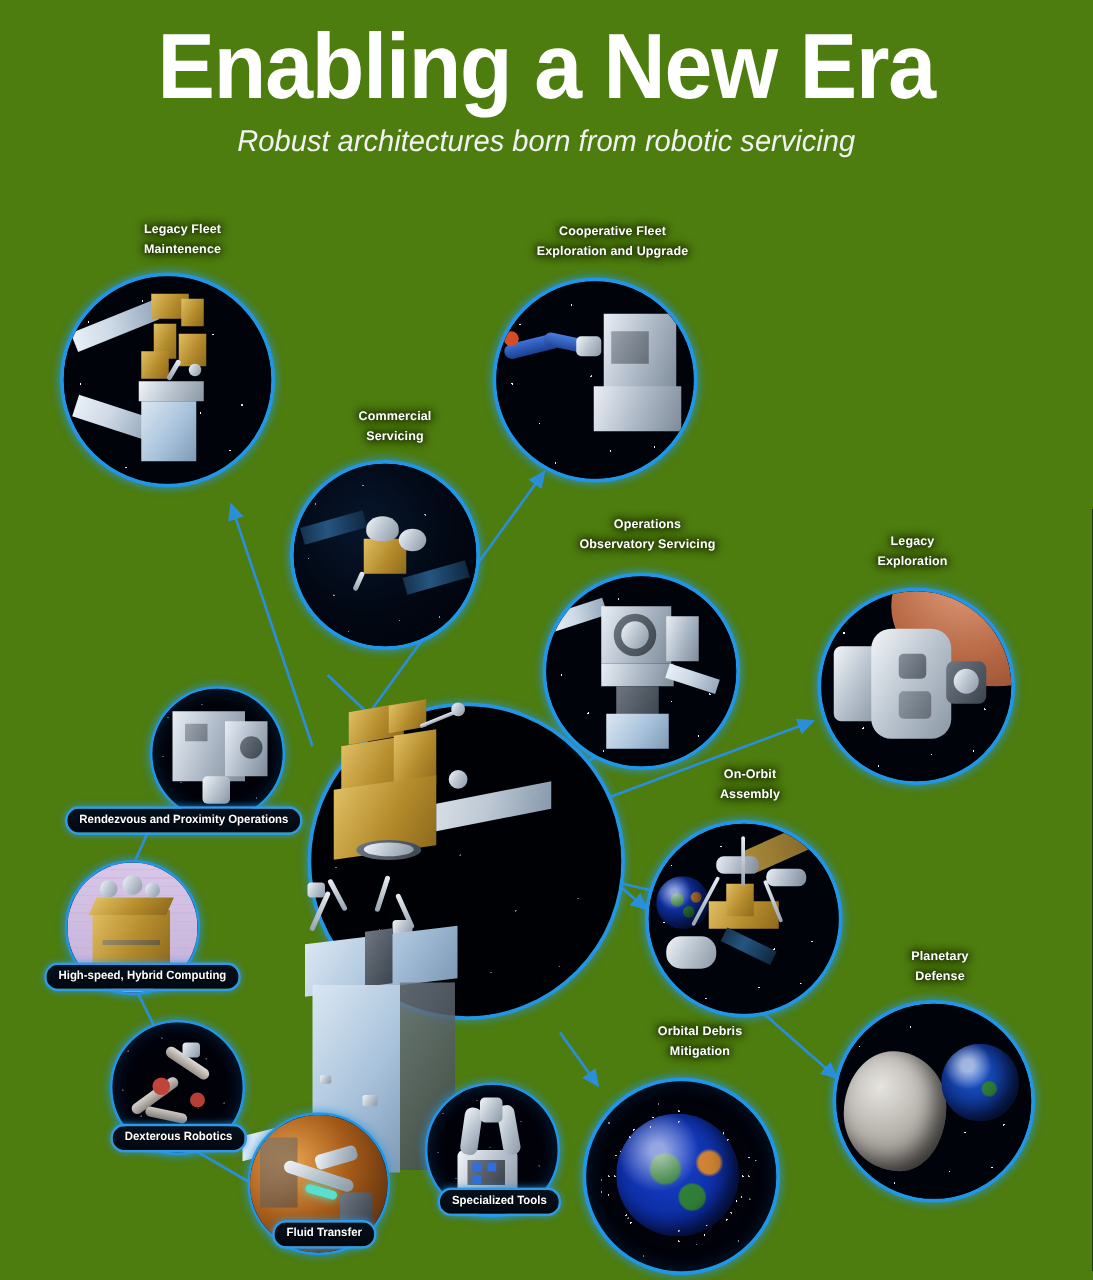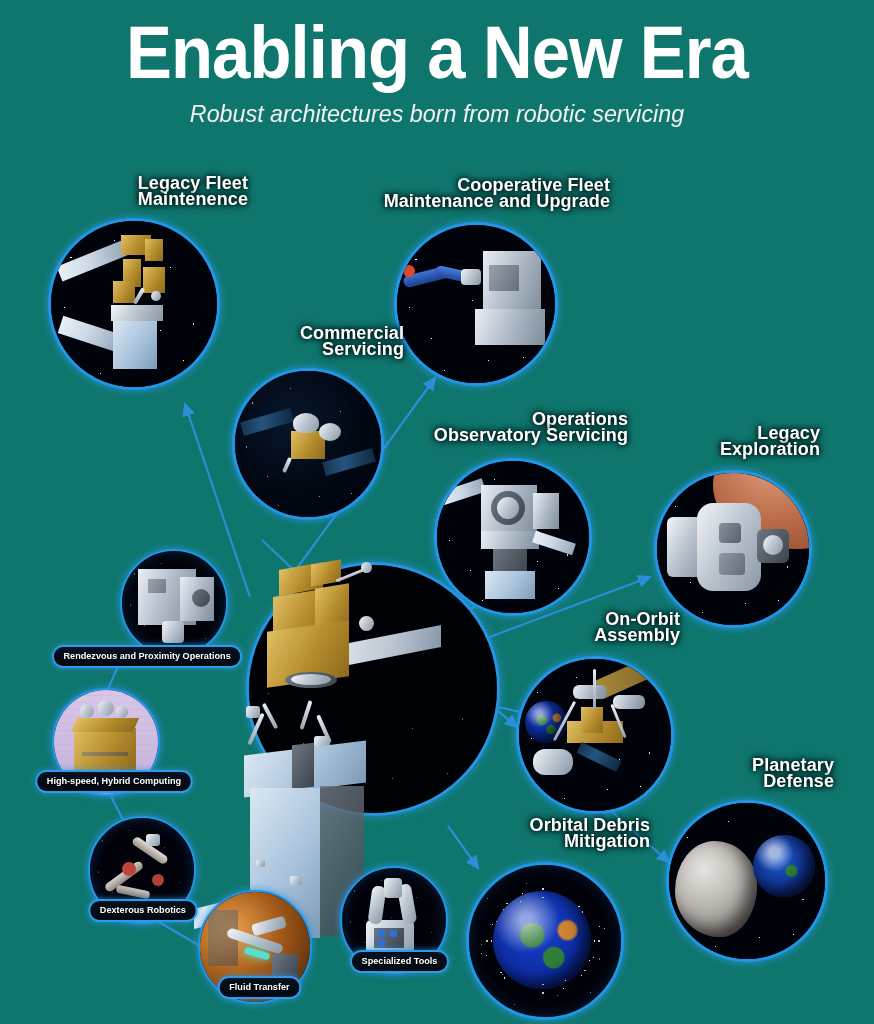--- a/index.html
+++ b/index.html
@@ -1,21 +1,21 @@
 <!DOCTYPE html>
 <html><head>
 <meta charset="utf-8">
 <title>Enabling a New Era</title>
 <style>
   html,body{margin:0;padding:0;background:#000;}
   body{
     font-family:"Liberation Sans", sans-serif;
     width:874px;height:1024px;overflow:hidden;position:relative;
   }
-  #stage{position:relative;width:874px;height:1024px;background:#0f766e;overflow:hidden;}
+  #stage{position:relative;width:874px;height:1024px;background:#4d7c0f;overflow:hidden;}
 
   
   .header{position:absolute;left:0;top:0;width:874px;text-align:center;}
   .title{
     font-size:74px;line-height:78px;font-weight:bold;color:#ffffff;
     letter-spacing:-1px;margin-top:14px;
     font-family:"Liberation Sans", sans-serif;
     transform:scaleX(0.93);
   }
   .subtitle{
@@ -32,22 +32,22 @@
   .bubble{
     position:absolute;border-radius:50%;
     border:3px solid #2196e6;
     box-shadow:0 0 7px 1px rgba(40,150,230,.75), inset 0 0 14px rgba(20,90,160,.55);
     overflow:hidden;background:#02030a;
   }
   .bubble.thin{border-width:2px;}
 
   
   .caption{
-    position:absolute;text-align:right;color:#ffffff;font-weight:bold;
-    font-size:18px;line-height:15.5px;letter-spacing:.1px;
+    position:absolute;text-align:center;color:#ffffff;font-weight:bold;
+    font-size:10px;line-height:15.5px;letter-spacing:.1px;
     text-shadow:0 0 5px #000,0 0 9px #000;
     white-space:pre-line;
   }
 
   
   .pill{
     position:absolute;
     border:2px solid #2e9ae8;border-radius:12px;
     background:linear-gradient(#06111f,#020810);
     color:#ffffff;font-weight:bold;font-size:9.5px;line-height:12px;
@@ -220,21 +220,21 @@
       <div class="gold" style="left:92px;top:46px;width:22px;height:26px;"></div>
       <div class="silver" style="left:60px;top:84px;width:52px;height:16px;"></div>
       <div class="blueish" style="left:62px;top:100px;width:44px;height:48px;"></div>
       <div class="armseg" style="left:86px;top:66px;width:4px;height:18px;transform:rotate(30deg);"></div>
       <div class="silver" style="left:100px;top:70px;width:10px;height:10px;border-radius:50%;"></div>
     </div>
   </div>
 
   <div class="node">
     <div class="caption" style="left:370px;top:178px;width:240px;">Cooperative Fleet
-Maintenance and Upgrade</div>
+Exploration and Upgrade</div>
     <div class="bubble" style="left:394px;top:222px;width:158px;height:158px;">
       <div class="starfield"></div>
       <div class="panel" style="left:86px;top:26px;width:58px;height:64px;"></div>
       <div class="panel" style="left:78px;top:84px;width:70px;height:36px;"></div>
       <div class="dark" style="left:92px;top:40px;width:30px;height:26px;opacity:.6"></div>
       <div style="position:absolute;left:6px;top:46px;width:46px;height:12px;border-radius:6px;background:linear-gradient(#3f72d8,#1b3f90);transform:rotate(-14deg);"></div>
       <div style="position:absolute;left:38px;top:44px;width:40px;height:11px;border-radius:6px;background:linear-gradient(#4a7ee0,#20479a);transform:rotate(12deg);"></div>
       <div class="silver" style="left:64px;top:44px;width:20px;height:16px;border-radius:4px;"></div>
       <div style="position:absolute;left:6px;top:40px;width:12px;height:12px;border-radius:50%;background:#d64b2a;"></div>
     </div>

